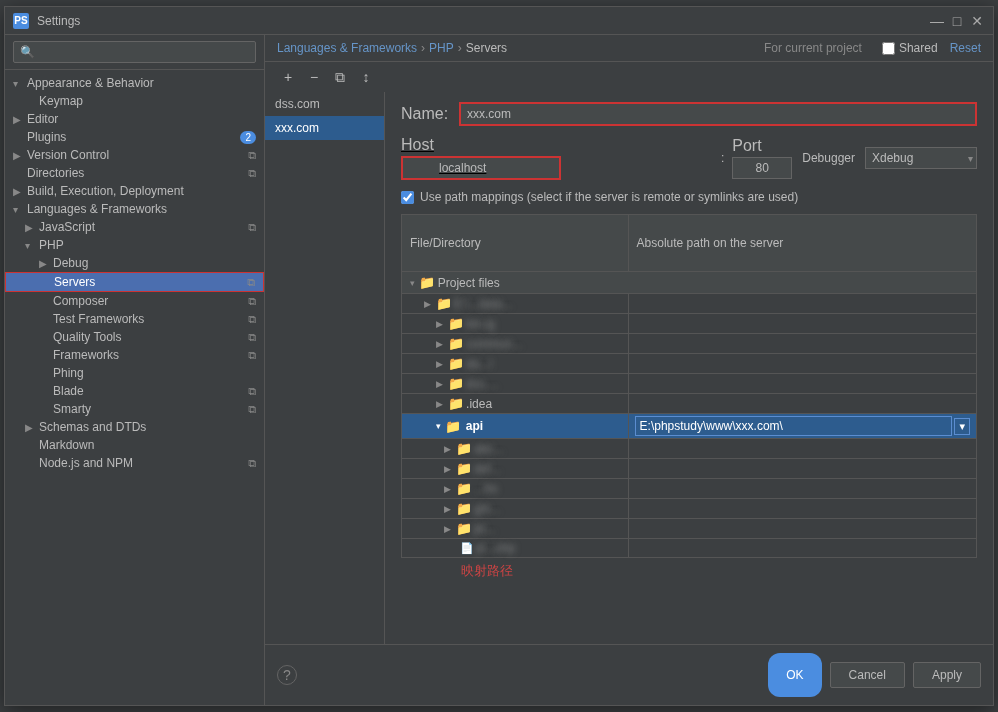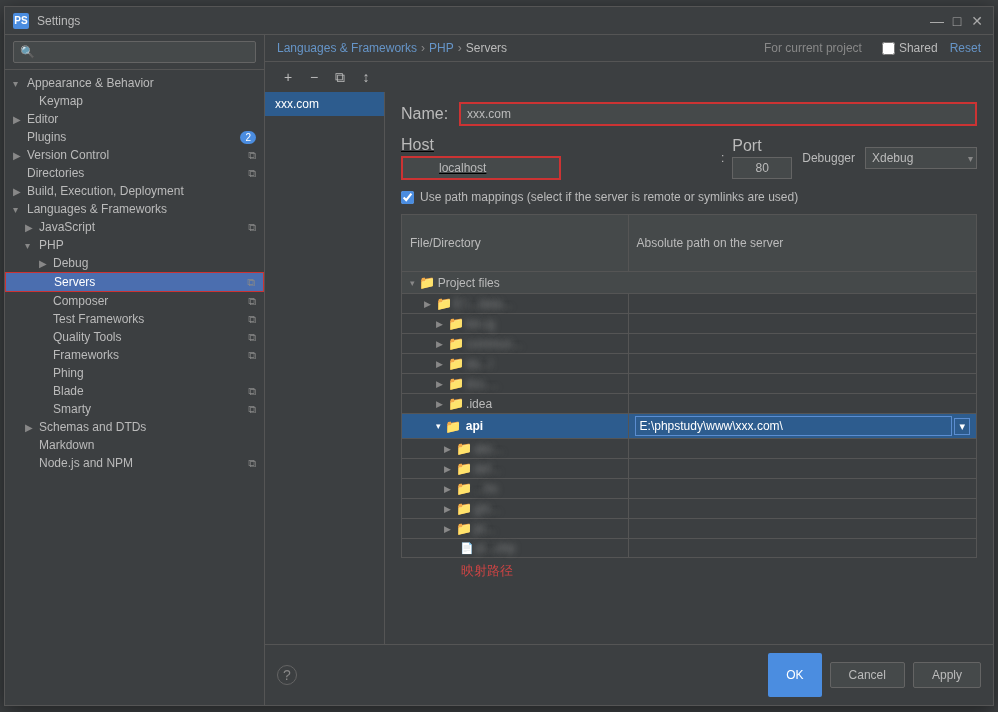--- a/index.html
+++ b/index.html
@@ -374,21 +374,21 @@
       background: #3c3f41;
       flex-shrink: 0;
     }
     .btn-ok {
       background: #4b8de0;
       color: white;
       border: none;
       padding: 15px 18px;
       font-size: 12px;
       cursor: pointer;
-      border-radius: 2px;
+      border-radius: 12px;
     }
     .btn-cancel {
       background: #45494a;
       color: #bbb;
       border: 1px solid #646464;
       padding: 5px 18px;
       font-size: 12px;
       cursor: pointer;
       border-radius: 2px;
     }
@@ -591,20 +591,21 @@
       <div class="servers-toolbar">
         <button class="toolbar-btn">+</button>
         <button class="toolbar-btn">−</button>
         <button class="toolbar-btn">⧉</button>
         <button class="toolbar-btn">↕</button>
       </div>
 
       <div class="server-area">
 
         <div class="server-list">
+          <div class="server-list-item">dss.com</div>
           <div class="server-list-item selected">xxx.com</div>
         </div>
 
         <div class="form-area">
 
           <div class="form-row">
             <span class="form-label">Name:</span>
             <input class="name-input" type="text" value="xxx.com" style="flex: 1 1 0%;">
           </div>
 

